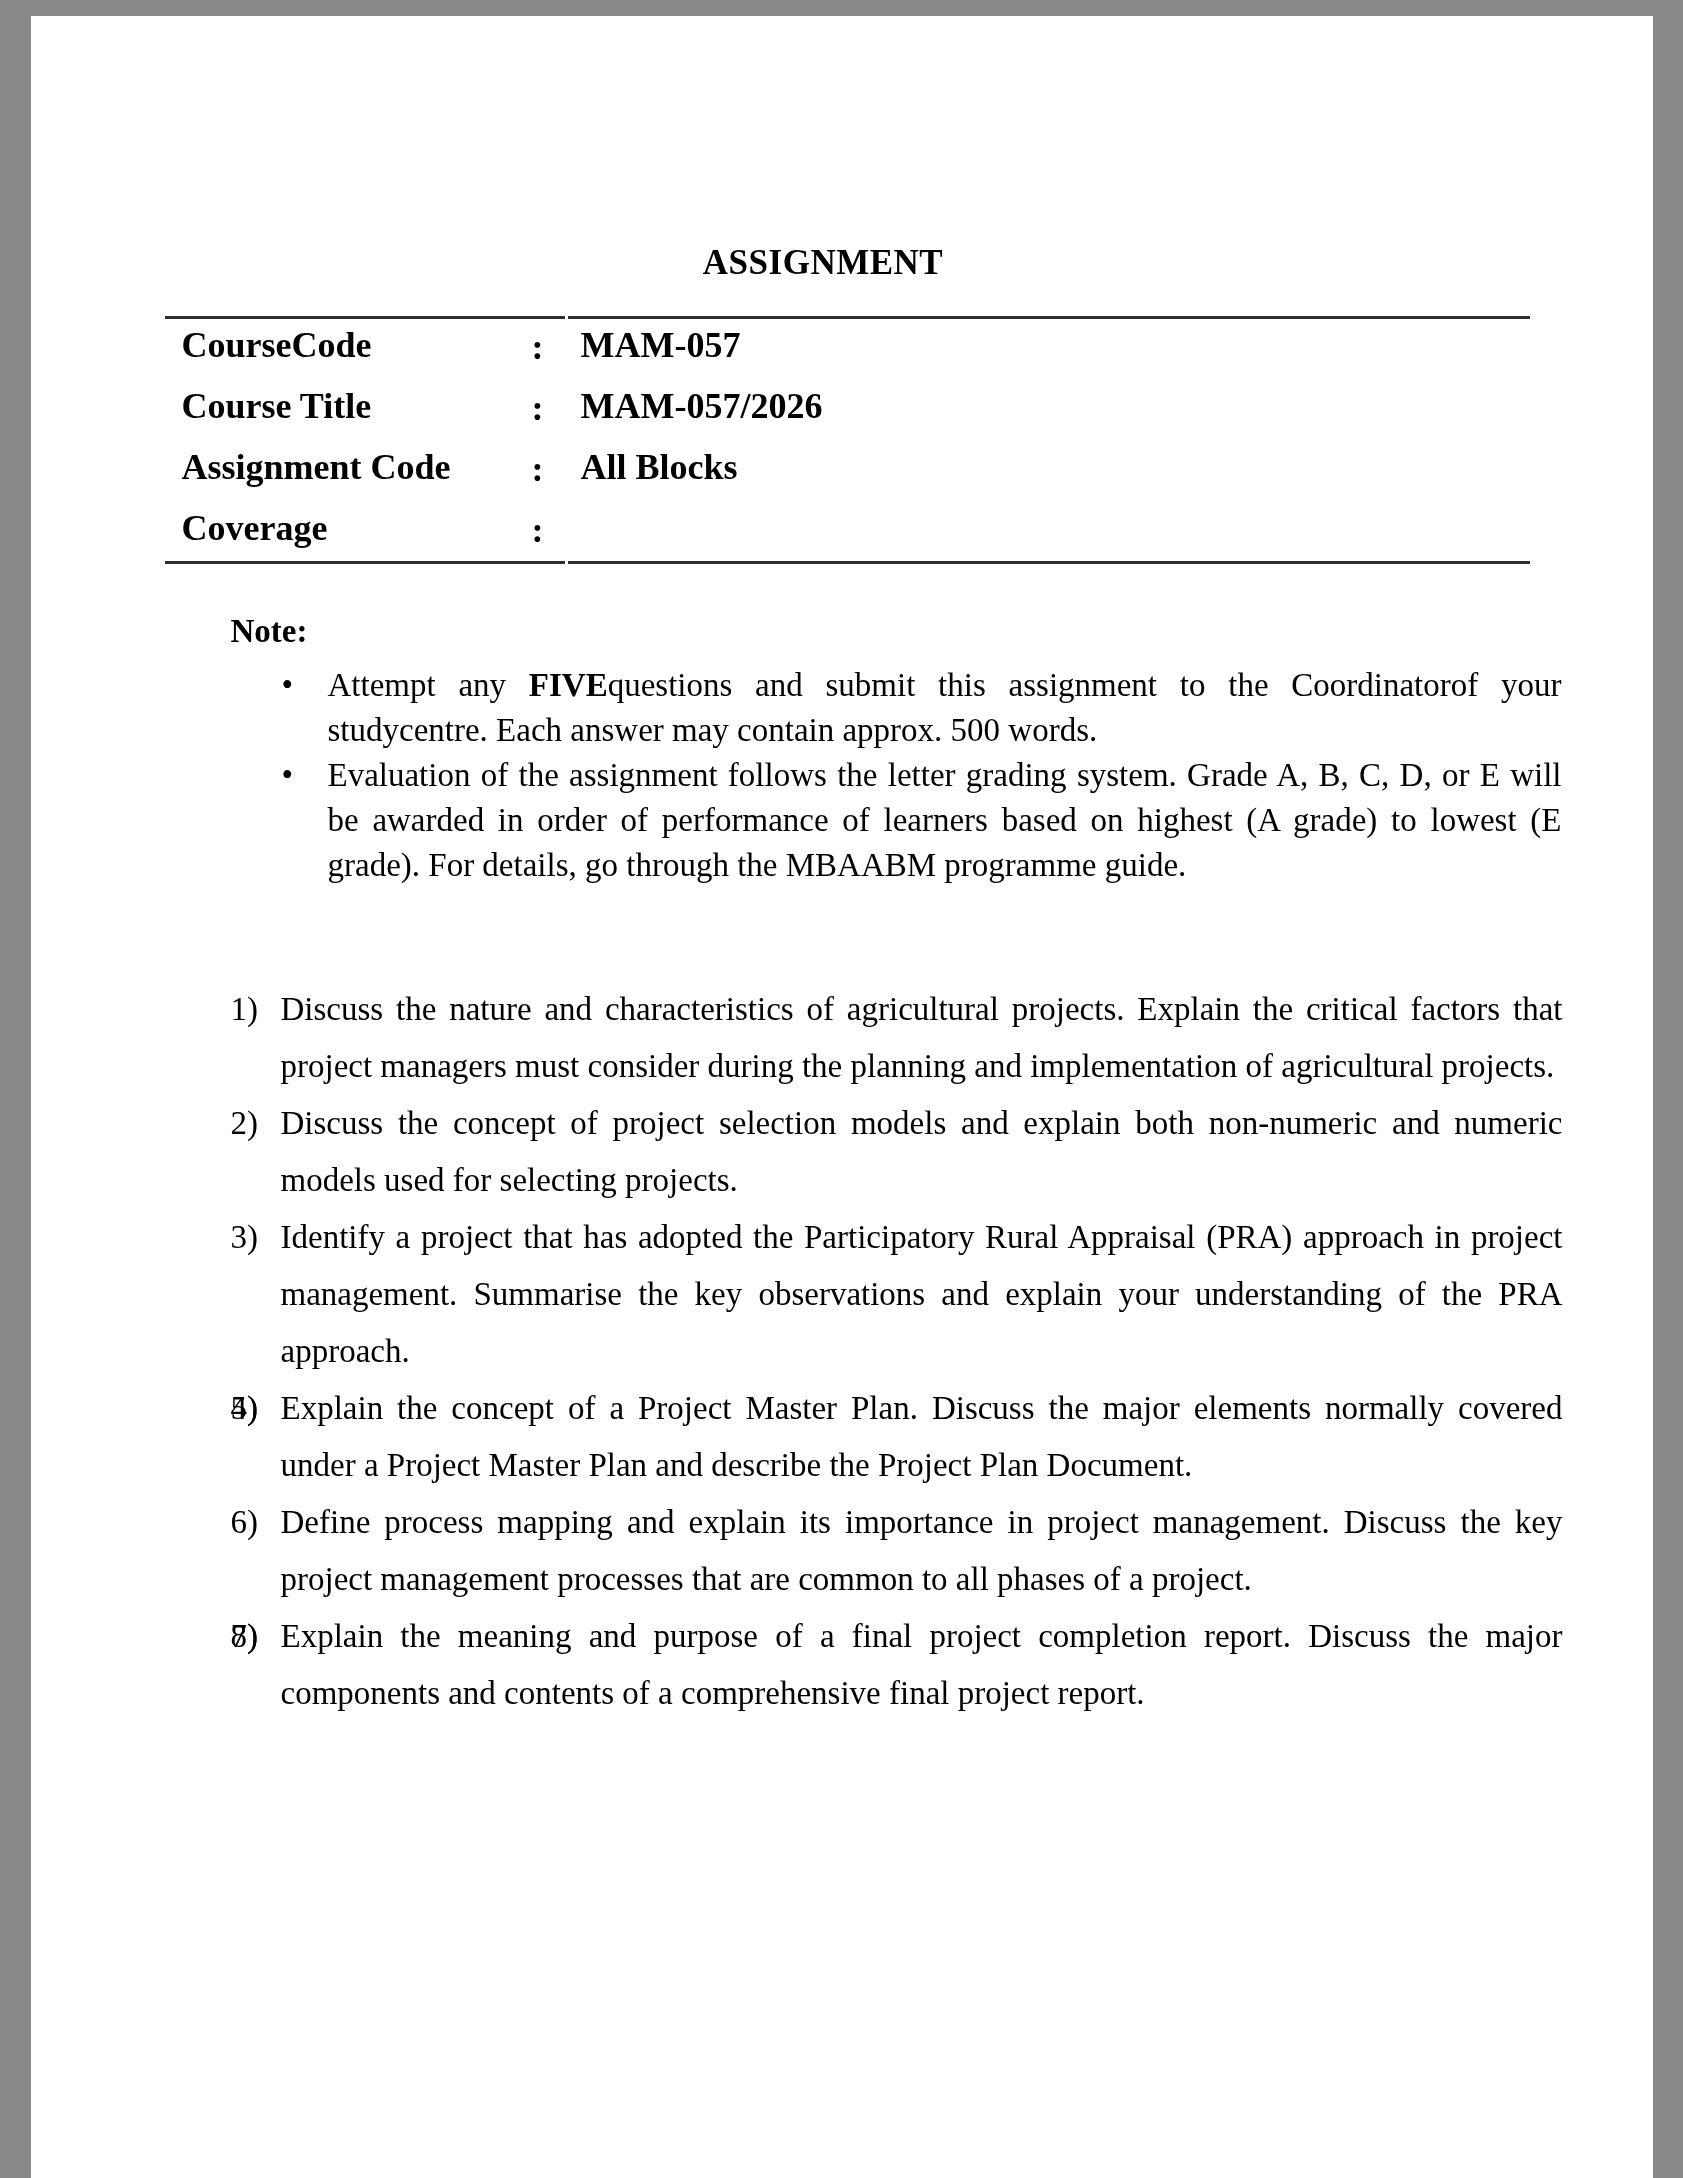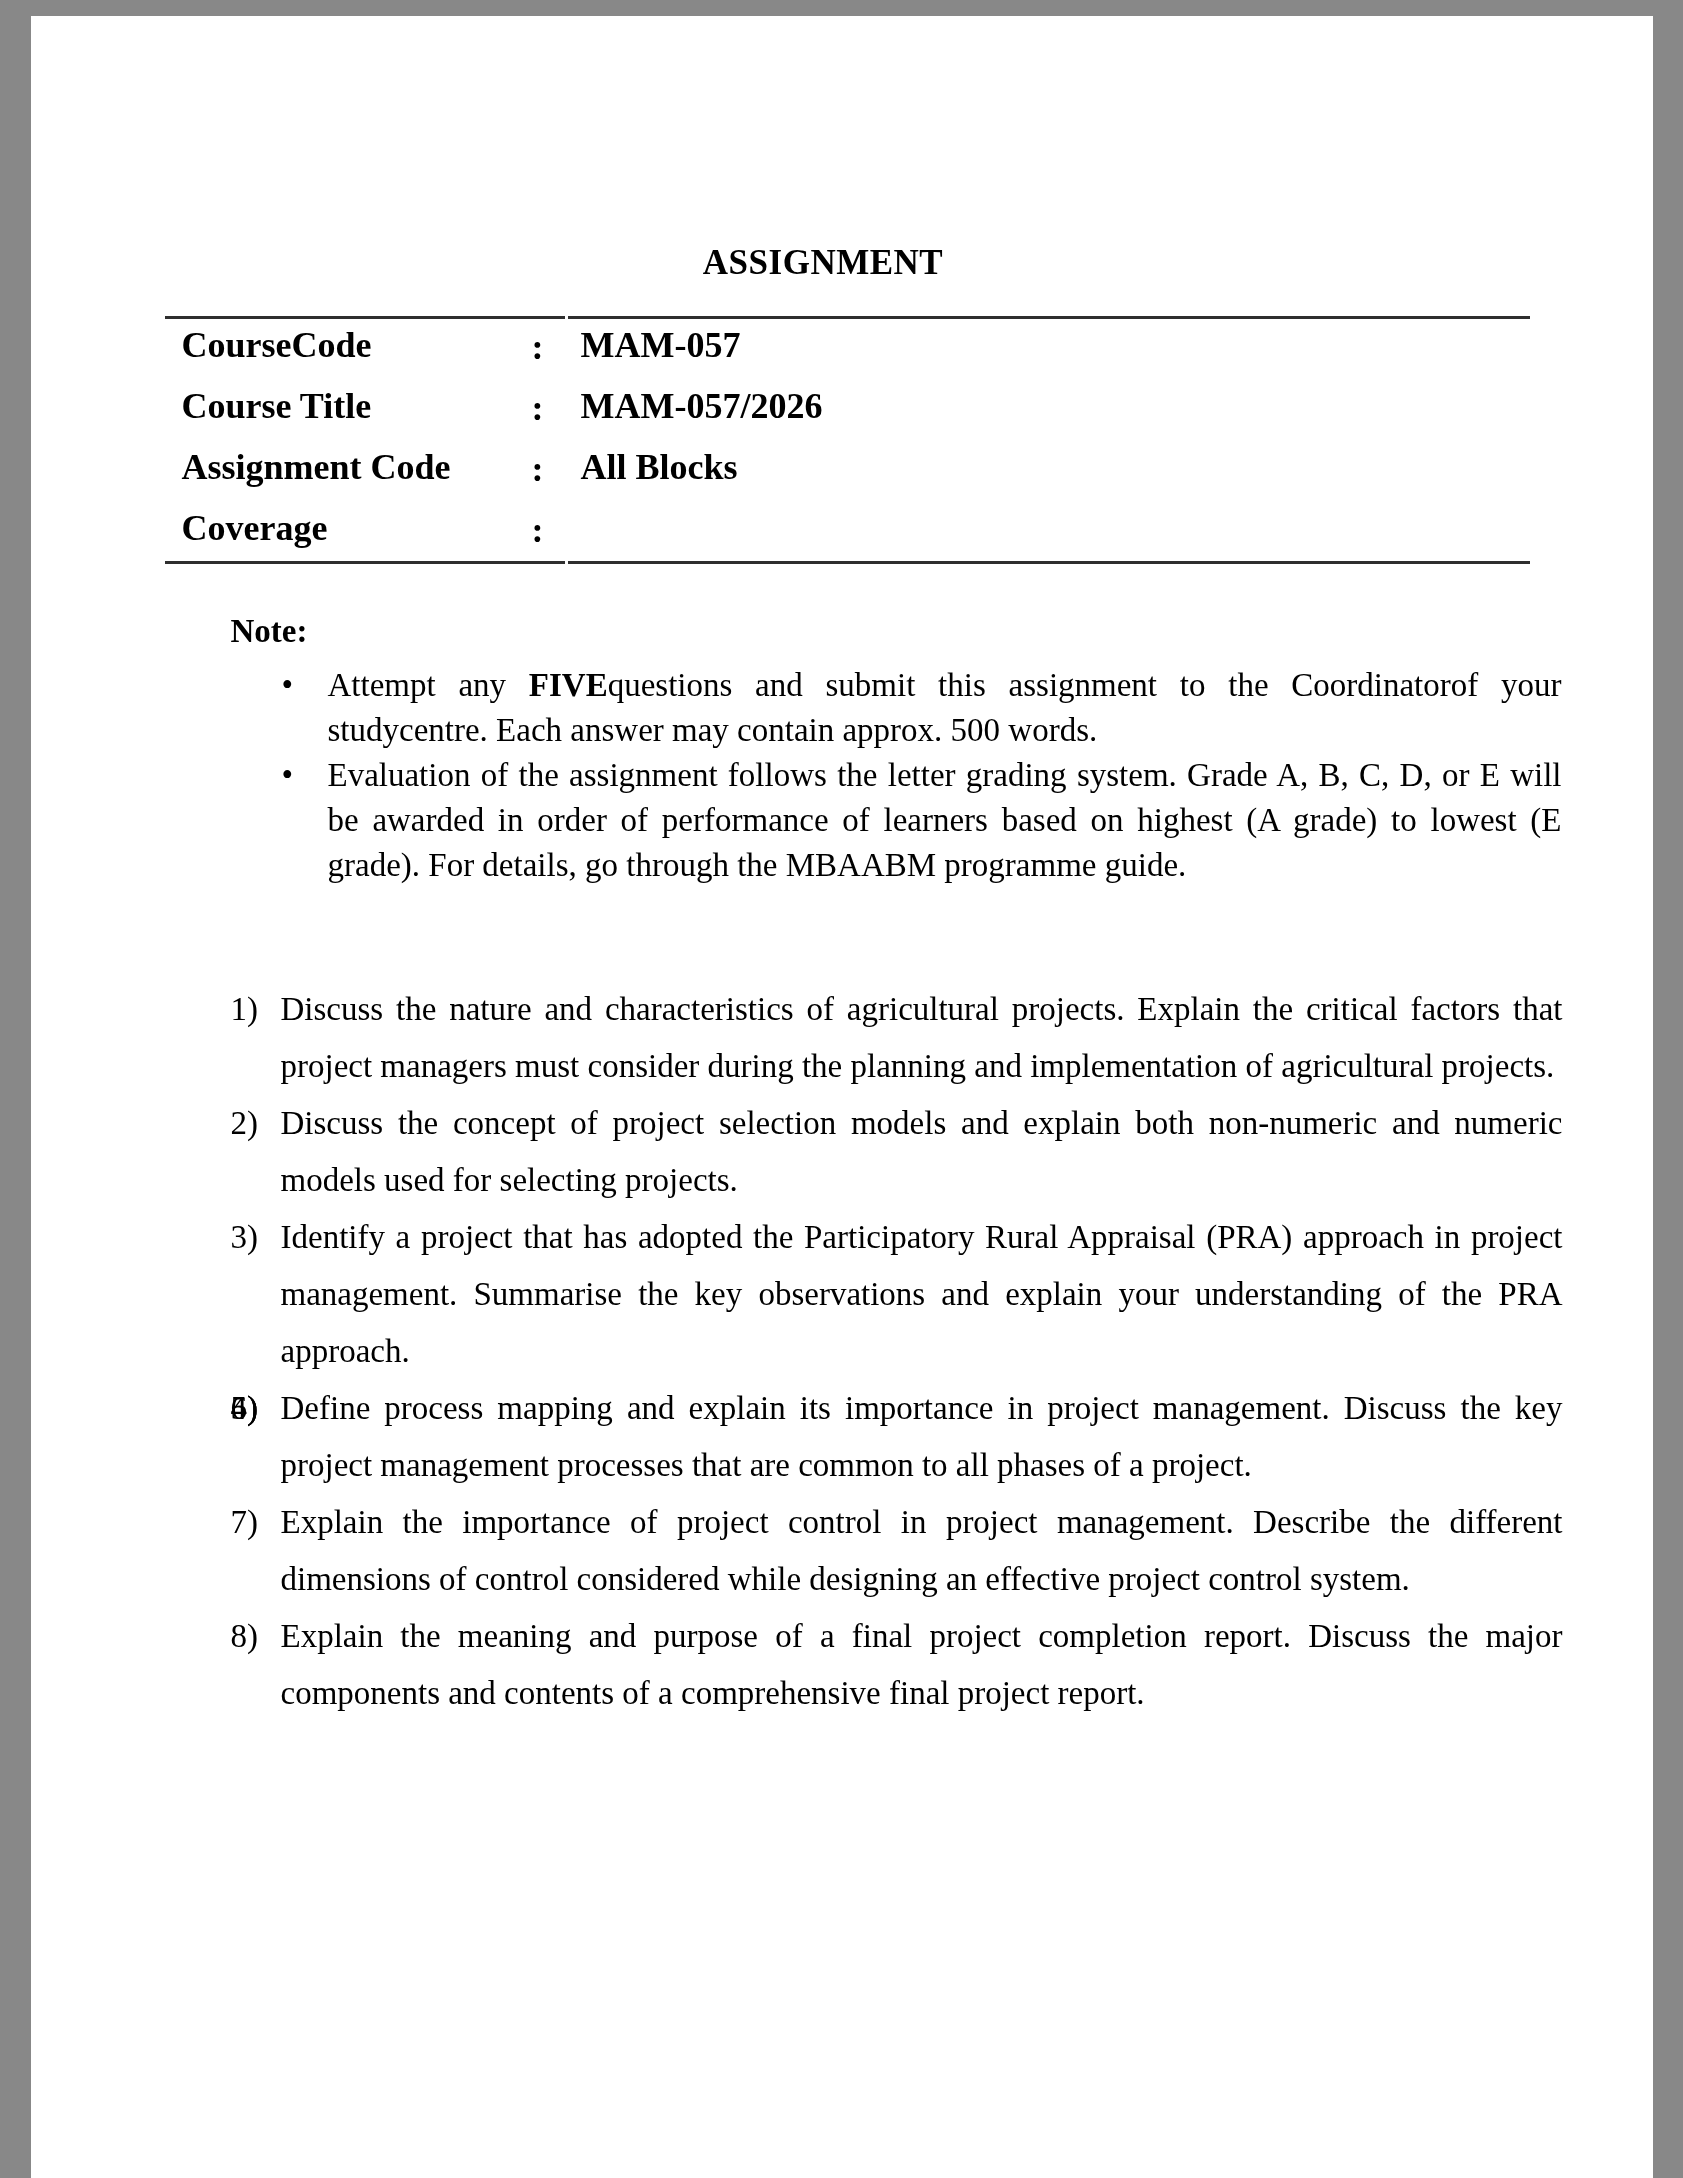--- a/index.html
+++ b/index.html
@@ -180,28 +180,28 @@
     </div>
     <div class="question">
       <span class="qnum">3)</span>
       <span>Identify a project that has adopted the Participatory Rural Appraisal (PRA) approach in project management. Summarise the key observations and explain your understanding of the PRA approach.</span>
     </div>
     <div class="question">
       <span class="qnum">4)</span>
     </div>
     <div class="question">
       <span class="qnum">5)</span>
+      <span>Explain the concept of a Project Master Plan. Discuss the major elements normally covered under a Project Master Plan and describe the Project Plan Document.</span>
     </div>
     <div class="question">
       <span class="qnum">6)</span>
       <span>Define process mapping and explain its importance in project management. Discuss the key project management processes that are common to all phases of a project.</span>
     </div>
     <div class="question">
       <span class="qnum">7)</span>
-      <span>Explain the importance of project control in project management. Describe the different dimensions of control considered while designing an effective project control system.</span>
     </div>
     <div class="question">
       <span class="qnum">8)</span>
       <span>Explain the meaning and purpose of a final project completion report. Discuss the major components and contents of a comprehensive final project report.</span>
     </div>
   </div>
 
 </div>
 
 

